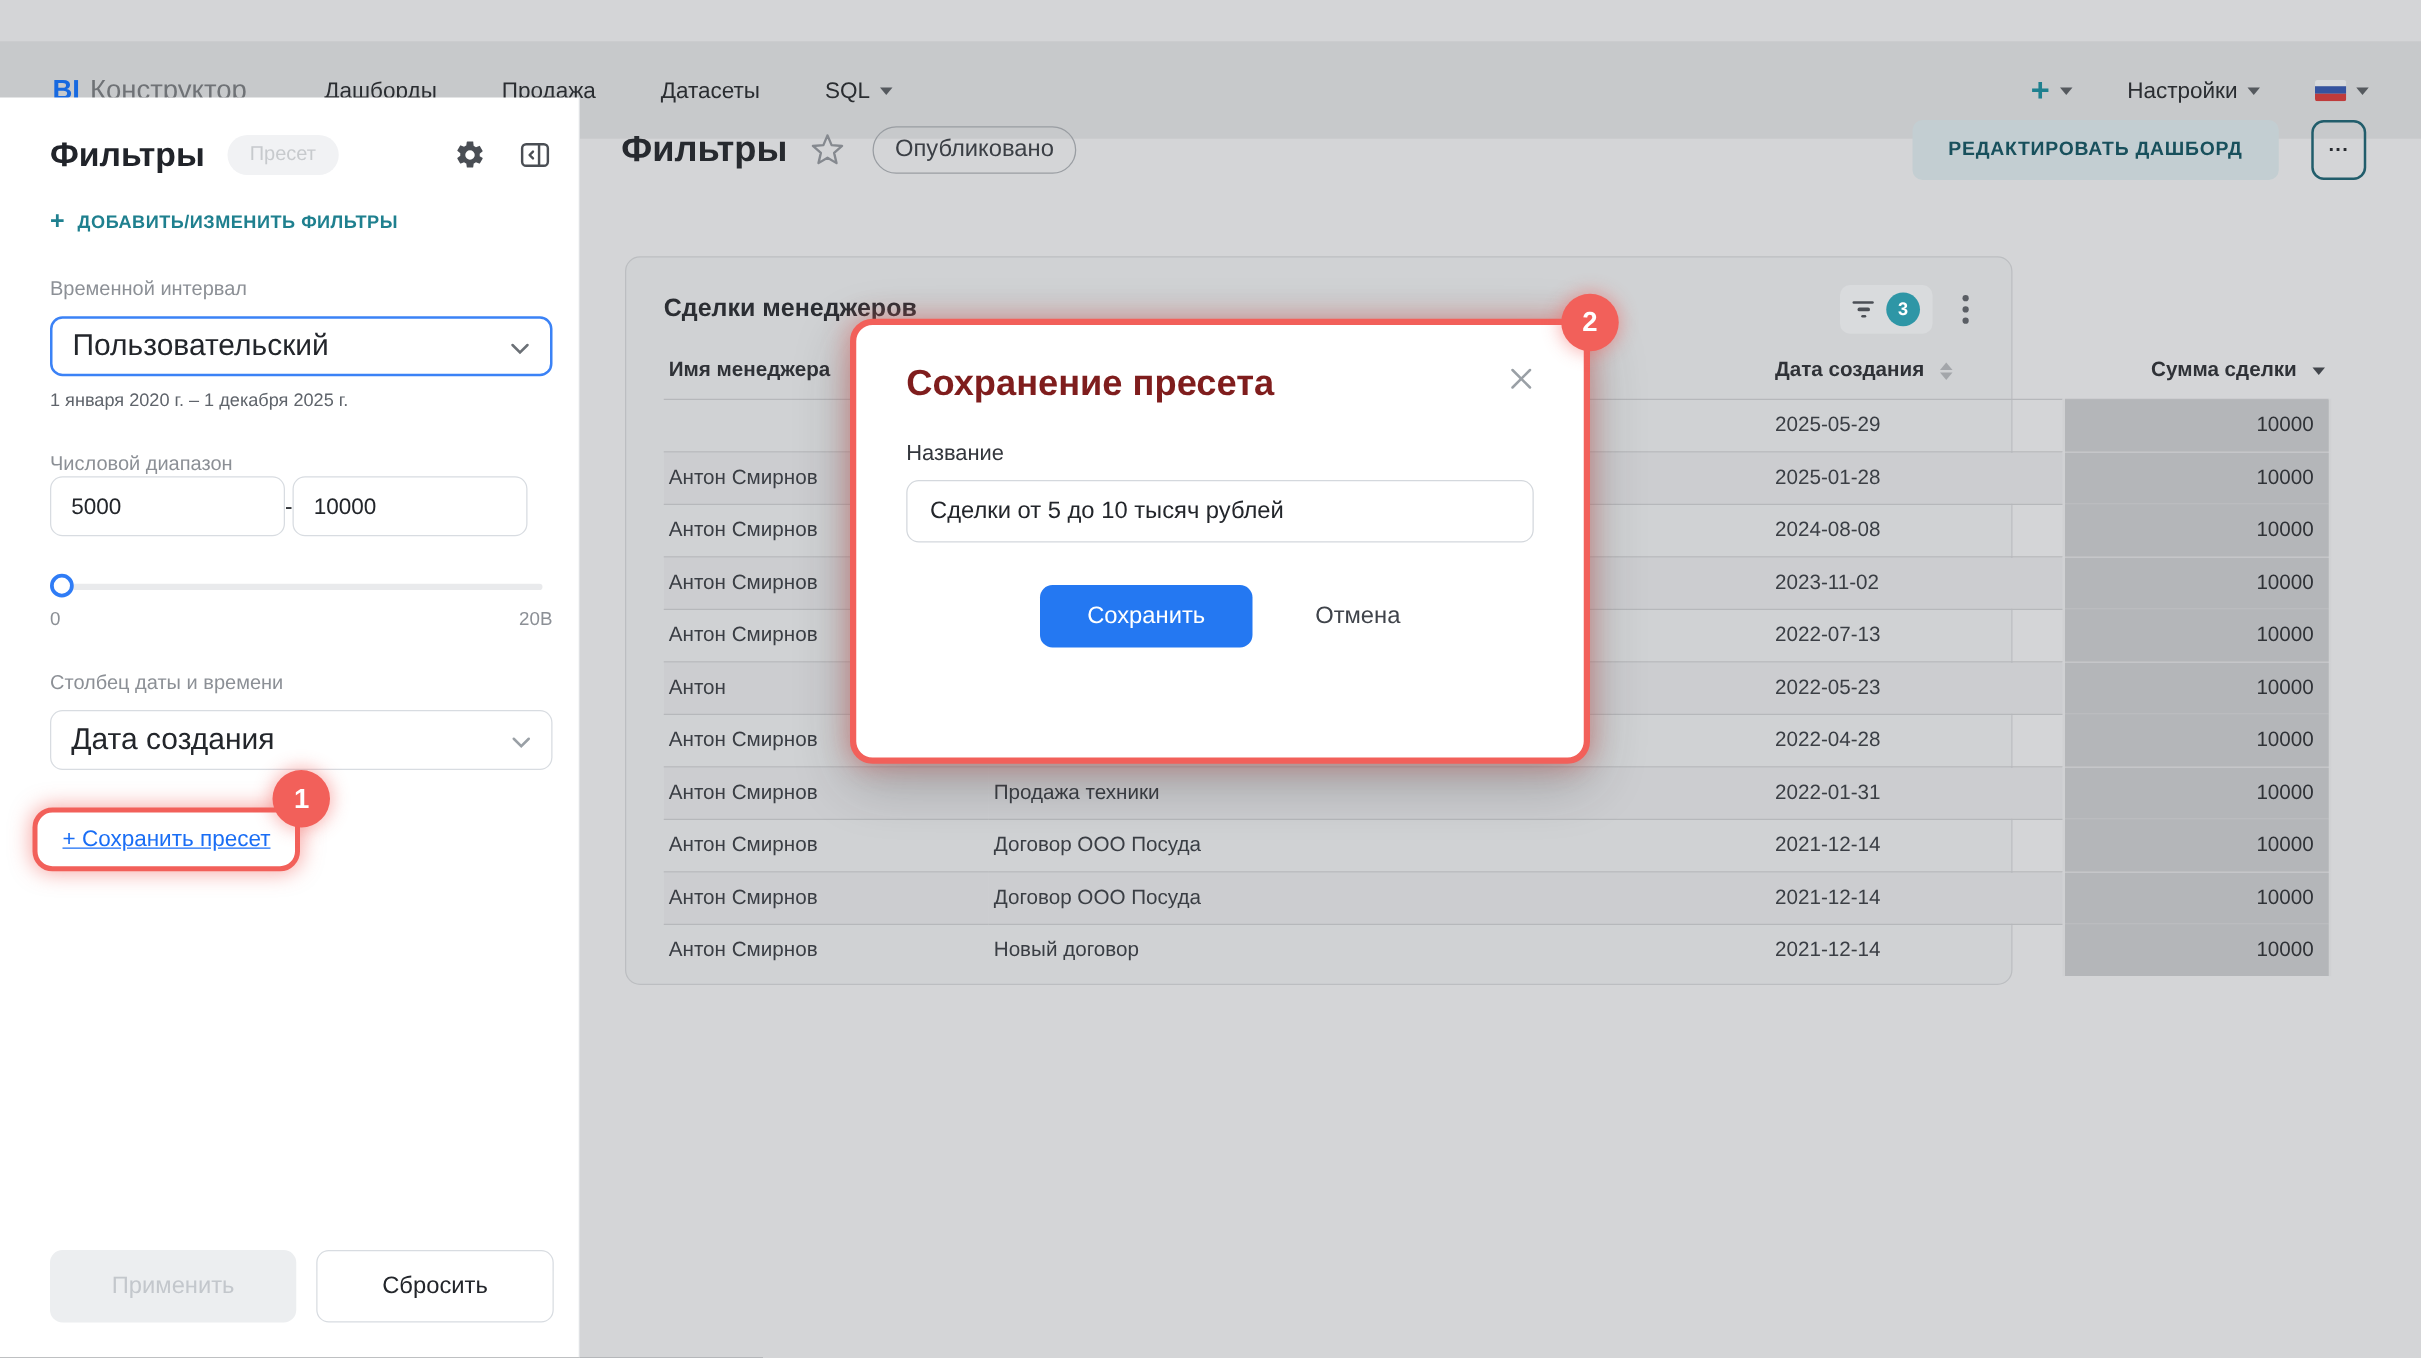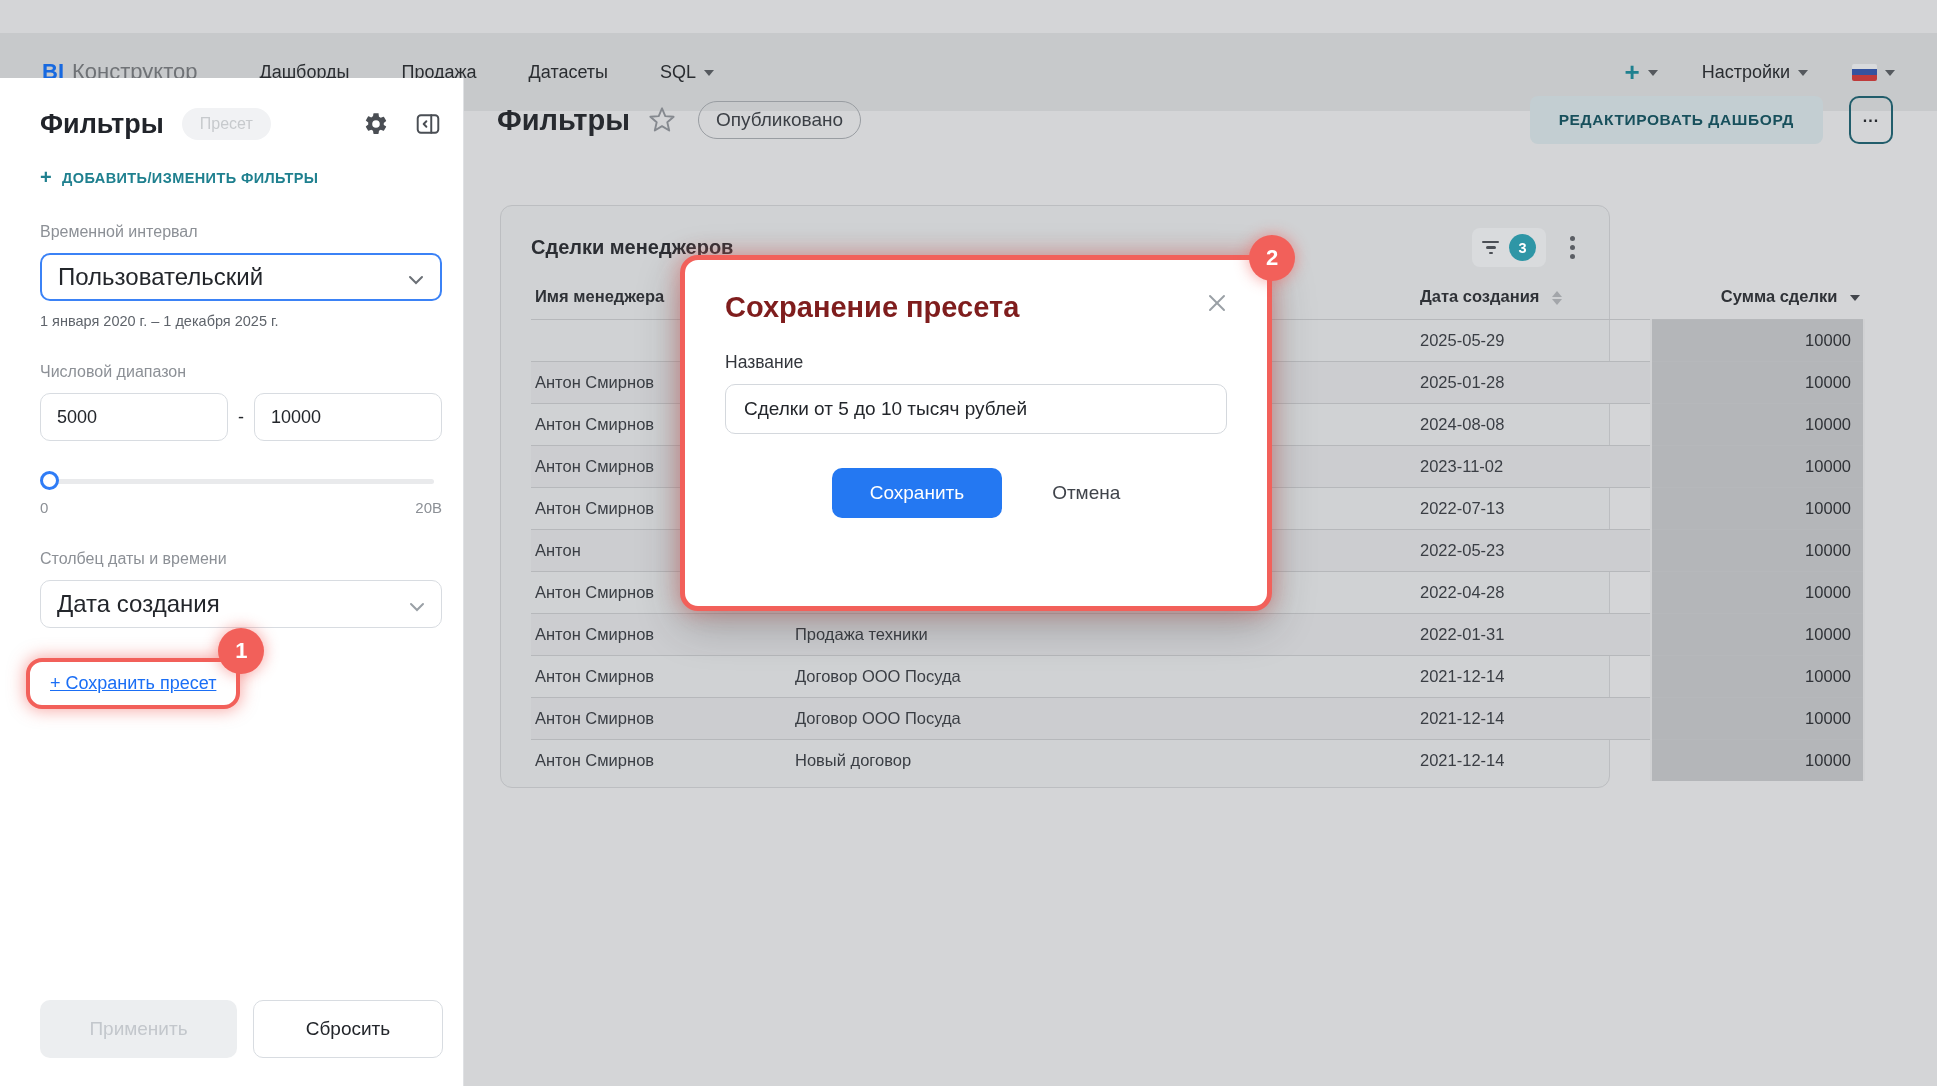--- a/index.html
+++ b/index.html
@@ -37,21 +37,21 @@
   .icon-btn { width:28px; height:28px; display:flex; align-items:center; justify-content:center; cursor:pointer; }
   .add-filters { margin-top:26px; color:#1f808f; font-size:14.5px; font-weight:bold; letter-spacing:.4px;
                  display:flex; align-items:center; gap:10px; cursor:pointer; }
   .add-filters .plus { font-size:20px; font-weight:bold; }
   .field-label { margin-top:34px; font-size:16px; color:#8c9096; }
   .select { margin-top:12px; height:48px; border:1px solid #d8dce1; border-radius:10px; background:#fff;
             display:flex; align-items:center; padding:0 16px; font-size:24px; color:#23262b; cursor:pointer; }
   .select.focused { border:2px solid #3b82f6; }
   .select .chev { margin-left:auto; }
   .hint { margin-top:12px; font-size:14.5px; color:#5f646b; }
-  .range-row { margin-top:12px; display:flex; align-items:center; gap:10px; }
+  .range-row { display:flex; align-items:center; }
   .range-input { width:188px; height:48px; border:1px solid #d8dce1; border-radius:10px; padding:0 16px;
                  font-size:18px; color:#23262b; font-family:inherit; outline:none; background:#fff; }
   .range-sep { color:#23262b; font-size:18px; }
   .slider { margin-top:30px; position:relative; height:20px; }
   .slider-track { position:absolute; left:2px; right:8px; top:8px; height:5px; background:#e9eaec; border-radius:3px; }
   .slider-handle { position:absolute; left:0; top:0; width:19px; height:19px; border-radius:50%;
                    background:#fff; border:3.5px solid #2f7cf6; cursor:pointer; }
   .slider-labels { display:flex; justify-content:space-between; margin-top:8px; font-size:15px; color:#8c9096; }
   .save-preset-wrap { position:relative; display:inline-block; margin-top:30px; margin-left:-14px; }
   .red-box { border:4px solid #f2605a; border-radius:16px; padding:11px 20px;

